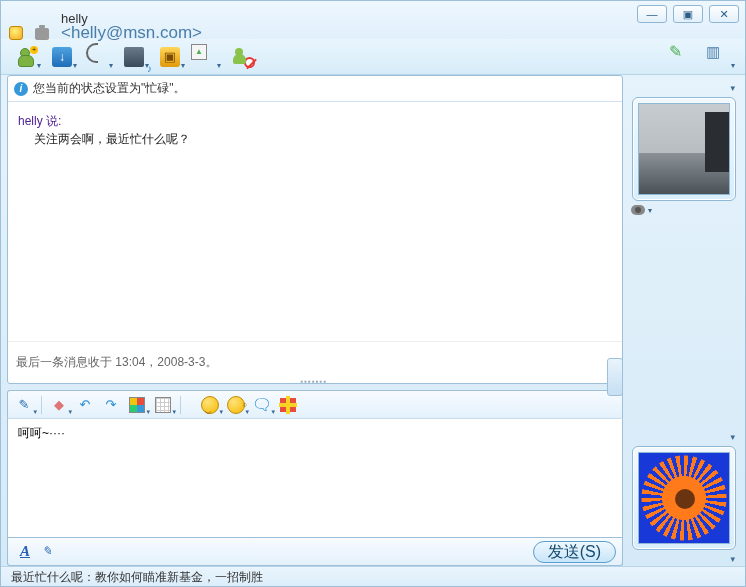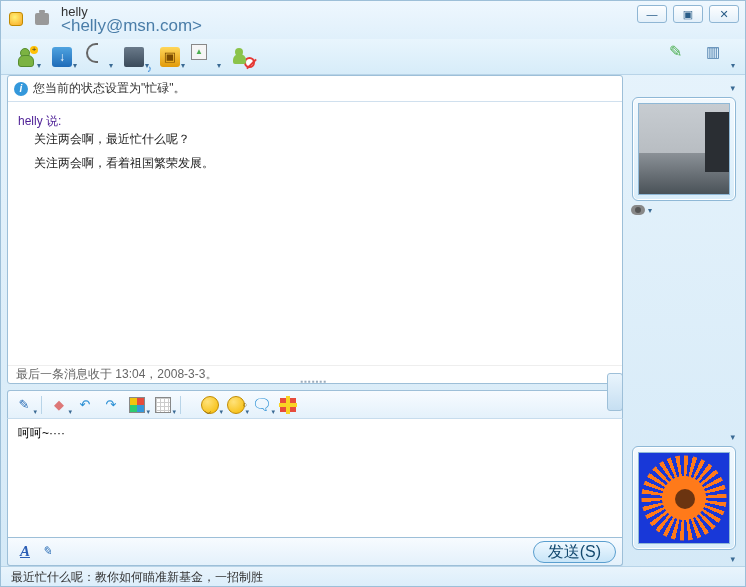--- a/index.html
+++ b/index.html
@@ -8,21 +8,21 @@
   font-size: 12px;
   background: linear-gradient(to bottom, #e8f4fc 0%, #d4e9f7 100%);
   width: 746px; height: 587px; overflow: hidden;
   border: 1px solid #9dbfd8;
 }
 .titlebar {
   height: 38px; display: flex; align-items: flex-start;
   padding: 4px 6px 0 8px;
   background: linear-gradient(to bottom, #eef7fe, #e0f0fb);
 }
-.title-left { display: flex; align-items: center; gap: 12px; }
+.title-left { display: flex; align-items: flex-end; gap: 12px; margin-top: 7px; }
 .status-dot {
   width: 14px; height: 14px; border-radius: 3px;
   background: radial-gradient(circle at 40% 35%, #fff176, #f9a825);
   border: 1px solid #c08a00;
 }
 .cam-icon {
   width: 14px; height: 12px; background: #999; border-radius: 2px;
   position: relative;
 }
 .cam-icon::before { content:""; position:absolute; top:-3px; left:4px; width:6px; height:3px; background:#999; border-radius:1px;}
@@ -80,21 +80,21 @@
   display:flex; flex-direction:column; min-height:0;
 }
 .status-bar {
   padding:4px 6px; border-bottom:1px solid #d0e0ee; display:flex; align-items:center; gap:5px;
   color:#333;
 }
 .info-icon { width:14px; height:14px; border-radius:50%; background:#3498db; color:#fff; font-size:10px; font-weight:bold; text-align:center; line-height:14px; font-style:italic;}
 .messages { flex:1; padding:6px 10px; overflow:auto; line-height:18px;}
 .msg-from { color:#4c1d95; margin-top:4px;}
 .msg-body { color:#222; padding-left:16px; margin-bottom:6px;}
-.last-msg { padding:0 8px; color:#666; border-top:1px solid #eee; position:relative;}
+.last-msg { padding:12px 8px; color:#666; border-top:1px solid #eee; position:relative;}
 .last-msg .dots{ position:absolute; right:48%; bottom:-3px; color:#9ab; letter-spacing:1px; font-size:8px;}
 .scroll-nub { position:absolute; right:-1px; top:40%; width:16px; height:38px; background:linear-gradient(#e9f4fc,#c6dff2); border:1px solid #9dbfd8; border-radius:3px;}
 
 .input-wrap { margin-top:6px; display:flex; flex-direction:column;}
 .fmt-bar {
   height:28px; background:linear-gradient(#f7fbff,#e4f1fb); border:1px solid #9dbfd8;
   border-bottom:none; border-radius:3px 3px 0 0; display:flex; align-items:center; padding:0 4px; gap:2px;
 }
 .fmt-btn { width:24px; height:22px; display:flex; align-items:center; justify-content:center; border-radius:2px; cursor:pointer; position:relative; font-size:13px;}
 .fmt-btn.dd::after{content:"▾"; font-size:7px; color:#3a6a94; position:absolute; right:-1px; bottom:0;}
@@ -210,21 +210,20 @@
 <div class="main">
   <div class="left-col">
     <div class="msg-area">
       <div class="status-bar">
         <div class="info-icon">i</div>
         <span>您当前的状态设置为"忙碌"。</span>
       </div>
       <div class="messages" style="position:relative;">
         <div class="msg-from">helly  说:</div>
         <div class="msg-body">关注两会啊，最近忙什么呢？</div>
-        <div class="msg-body">关注两会啊，看着祖国繁荣发展。</div>
       </div>
       <div class="last-msg" style="position:relative;">
         <span>最后一条消息收于 13:04，2008-3-3。</span>
         <div class="scroll-nub"></div>
         <span class="dots">▪▪▪▪▪▪▪</span>
       </div>
     </div>
 
     <div class="input-wrap">
       <div class="fmt-bar">

